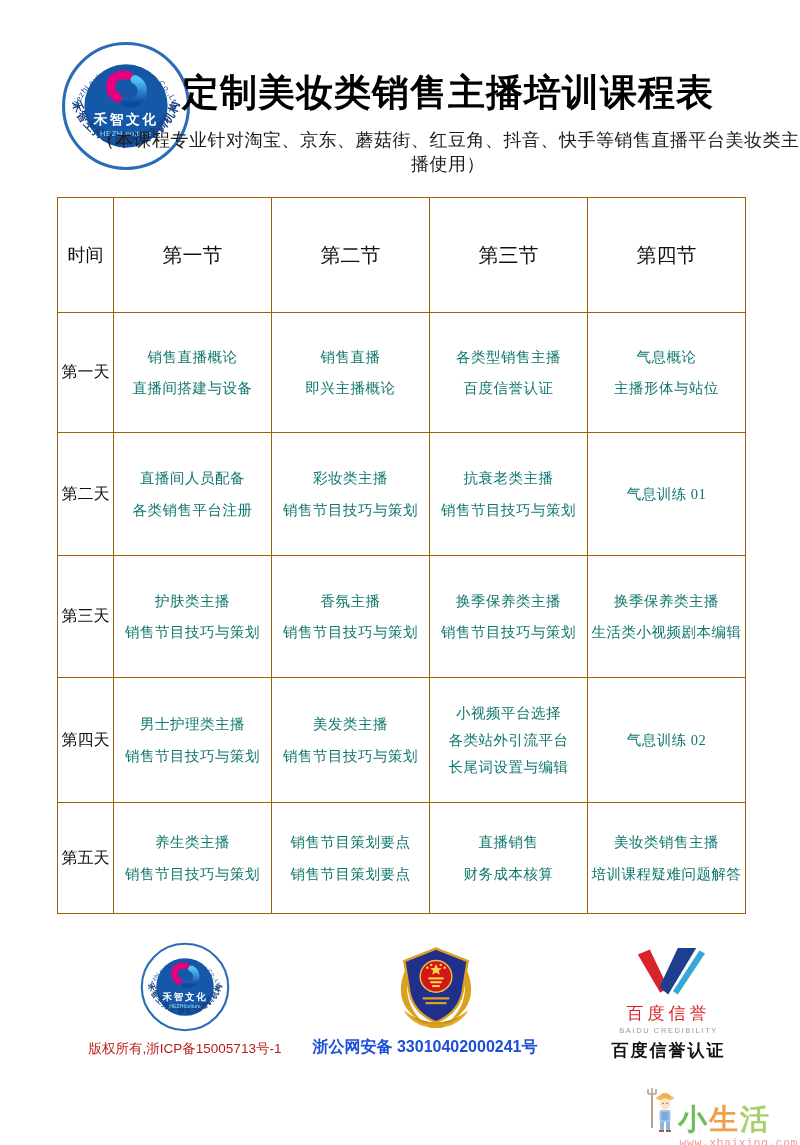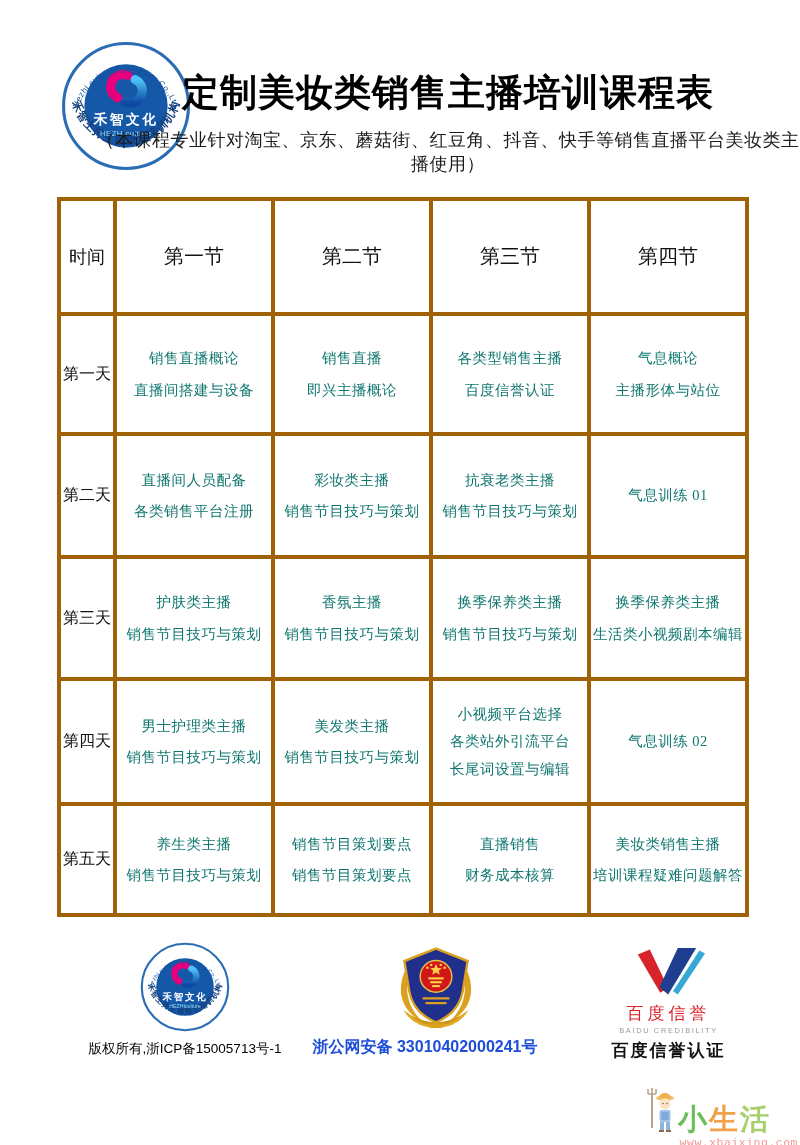--- a/index.html
+++ b/index.html
@@ -11,33 +11,33 @@
   }
   
   .logo-header{position:absolute;left:61px;top:41px;width:130px;height:130px;}
   .title-wrap{position:absolute;left:0;right:0;top:72px;padding-left:96px;text-align:center;}
   .page-title{font-size:37px;font-weight:bold;letter-spacing:1px;line-height:1.15;color:#000;}
   .page-subtitle{margin-top:13px;font-size:18px;color:#1c1c1c;letter-spacing:0.5px;}
   
   .table-wrap{position:absolute;left:57px;top:197px;width:688px;}
   table.course{border-collapse:collapse;width:688px;table-layout:fixed;}
   table.course td,table.course th{
-    border:4px solid #a16207;text-align:center;vertical-align:middle;
+    border:1px solid #a16207;text-align:center;vertical-align:middle;
     font-weight:normal;padding:0;
   }
   .hdr-cell{font-size:20px;color:#111;}
   .time-hdr{font-size:18px;}
   .day-cell{font-size:16px;color:#111;}
   .course-cell{font-size:14.5px;color:#0f766e;}
   .cell-line{margin:13px 0;line-height:1.25;letter-spacing:0.5px;}
   .lines-3 .cell-line{margin:9px 0;}
   
   .f-left-logo{position:absolute;left:140px;top:942px;width:90px;height:90px;}
   .f-copy{position:absolute;left:55px;top:1040px;width:260px;text-align:center;
-    font-family:"Liberation Sans","DejaVu Sans",sans-serif;font-size:13.5px;color:#000000;}
+    font-family:"Liberation Sans","DejaVu Sans",sans-serif;font-size:13.5px;color:#b91c1c;}
   .f-badge{position:absolute;left:390px;top:940px;width:92px;height:90px;}
   .f-police{position:absolute;left:300px;top:1037px;width:250px;text-align:center;
     font-family:"Liberation Sans","DejaVu Sans",sans-serif;font-size:16px;font-weight:bold;color:#1d4ed8;}
   .f-baidu{position:absolute;left:596px;top:946px;width:145px;text-align:center;
     font-family:"Liberation Sans","DejaVu Sans",sans-serif;}
   .baidu-v{display:block;margin:0 auto;}
   .baidu-cn{margin-top:4px;font-size:17px;letter-spacing:4px;color:#d8232a;}
   .baidu-en{margin-top:1px;font-size:7.5px;letter-spacing:1.6px;color:#9a9a9a;}
   .baidu-cert{margin-top:4px;font-size:17px;font-weight:bold;letter-spacing:2px;color:#111;}
   

